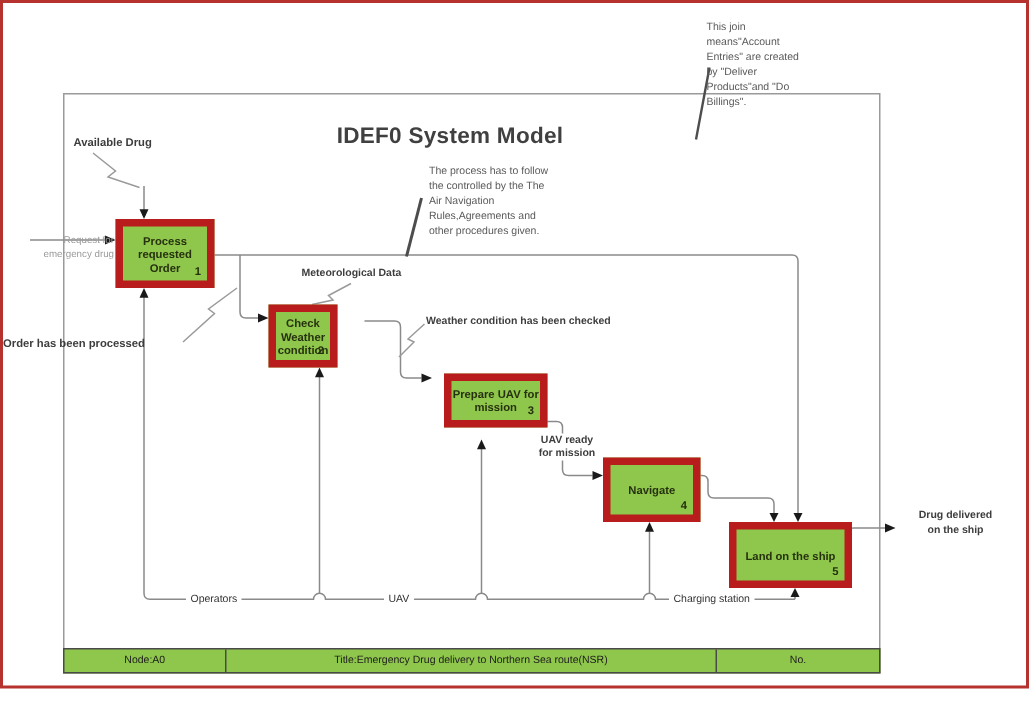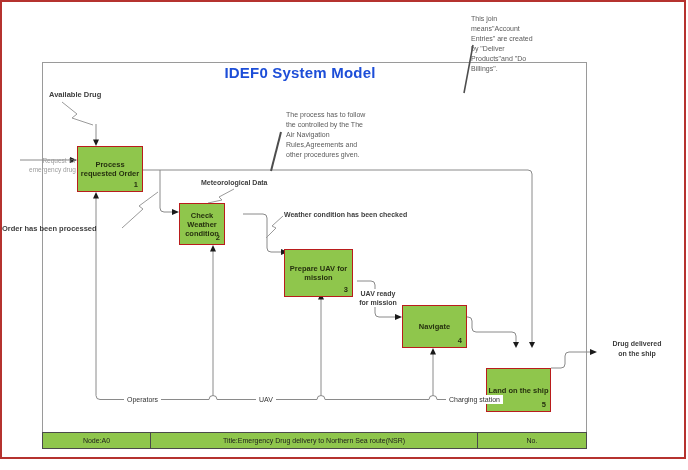--- a/index.html
+++ b/index.html
@@ -1,23 +1,23 @@
 <!DOCTYPE html>
 <html><head>
 <meta charset="utf-8">
 <style>
   html,body{margin:0;padding:0;background:#fff;}
   #stage{position:relative;width:688px;height:470px;background:#ffffff;overflow:hidden;
          font-family:"Liberation Sans", sans-serif;-webkit-font-smoothing:antialiased;}
   .red-border{position:absolute;left:0;top:0;width:682px;height:455px;border:2px solid #b5322f;}
   .frame{position:absolute;left:42px;top:62px;width:543px;height:385px;border:1px solid #9a9a9a;background:#fff;}
-  .title{position:absolute;left:190px;top:64px;width:220px;text-align:center;
-         font-size:15px;font-weight:bold;color:#1d4ed8;letter-spacing:.2px;}
+  .title{position:absolute;left:190px;top:82px;width:220px;text-align:center;
+         font-size:15px;font-weight:bold;color:#404040;letter-spacing:.2px;}
   svg.wires{position:absolute;left:0;top:0;width:688px;height:470px;pointer-events:none;}
-  .pbox{position:absolute;background:#8fc64c;border:1px solid #b91c1c;box-sizing:border-box;
+  .pbox{position:absolute;background:#8fc64c;border:5px solid #b91c1c;box-sizing:border-box;
         display:flex;align-items:center;justify-content:center;text-align:center;}
   .pbox-label{font-size:7.5px;font-weight:600;color:#26310f;line-height:9px;white-space:pre-line;}
   .pbox-num{position:absolute;right:4px;bottom:2px;font-size:7.5px;font-weight:600;color:#26310f;}
   .lbl{position:absolute;color:#3d3d3d;white-space:pre-line;text-align:right;}
   .lbl-bold{font-size:7.5px;font-weight:600;line-height:9px;}
   .lbl-small{font-size:7px;font-weight:600;line-height:9px;}
   .lbl-gray{font-size:6.5px;font-weight:400;color:#9b9b9b;line-height:9px;text-align:right;}
   .lbl-mech{font-size:7px;font-weight:400;color:#333;background:#fff;padding:0 3px;line-height:9px;}
   .note{position:absolute;font-size:7px;color:#5a5a5a;line-height:10px;white-space:pre-line;}
   .footer{position:absolute;left:42px;top:432px;width:543px;height:15px;display:flex;
@@ -93,30 +93,30 @@
   <div class="pbox" style="left:77px;top:146px;width:66px;height:46px">
     <span class="pbox-label">Process
 requested Order</span>
     <span class="pbox-num">1</span>
   </div>
   <div class="pbox" style="left:179px;top:203px;width:46px;height:42px">
     <span class="pbox-label">Check Weather
 condition</span>
     <span class="pbox-num">2</span>
   </div>
-  <div class="pbox" style="left:284px;top:249px;width:69px;height:48px">
+  <div class="pbox" style="left:296px;top:249px;width:69px;height:36px">
     <span class="pbox-label">Prepare UAV for
 mission</span>
     <span class="pbox-num">3</span>
   </div>
   <div class="pbox" style="left:402px;top:305px;width:65px;height:43px">
     <span class="pbox-label">Navigate</span>
     <span class="pbox-num">4</span>
   </div>
-  <div class="pbox" style="left:486px;top:368px;width:65px;height:44px">
+  <div class="pbox" style="left:486px;top:348px;width:82px;height:44px">
     <span class="pbox-label">Land on the ship</span>
     <span class="pbox-num">5</span>
   </div>
 
   <div class="lbl lbl-bold" style="left:49px;top:90px">Available Drug</div>
   <div class="lbl lbl-gray" style="left:18px;top:156px;width:58px">Request for
 emergency drug</div>
   <div class="lbl lbl-bold" style="left:2px;top:224px">Order has been processed</div>
   <div class="lbl lbl-small" style="left:201px;top:178px">Meteorological Data</div>
   <div class="lbl lbl-small" style="left:284px;top:210px">Weather condition has been checked</div>

